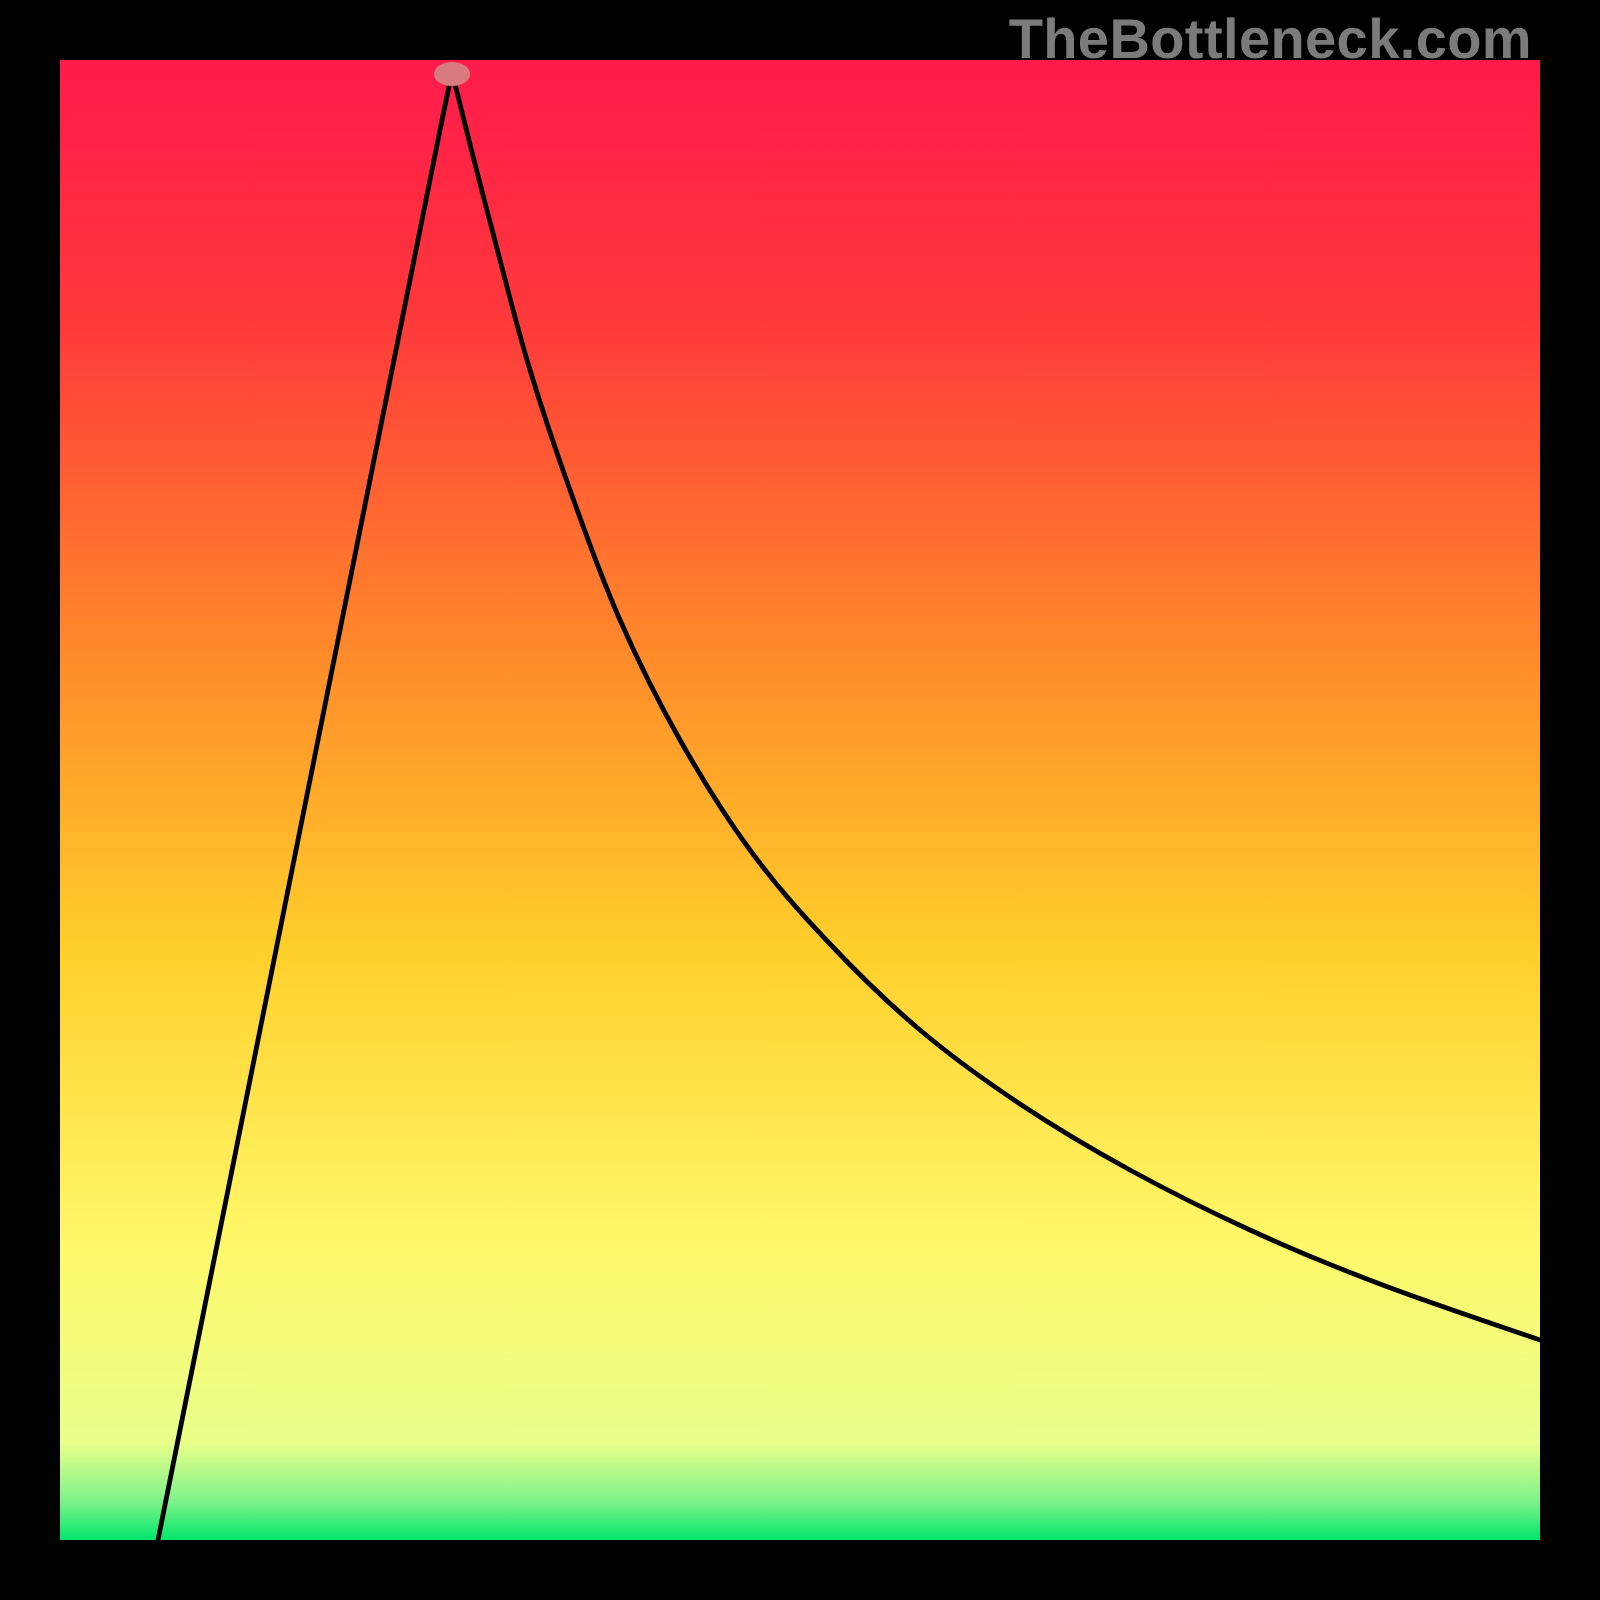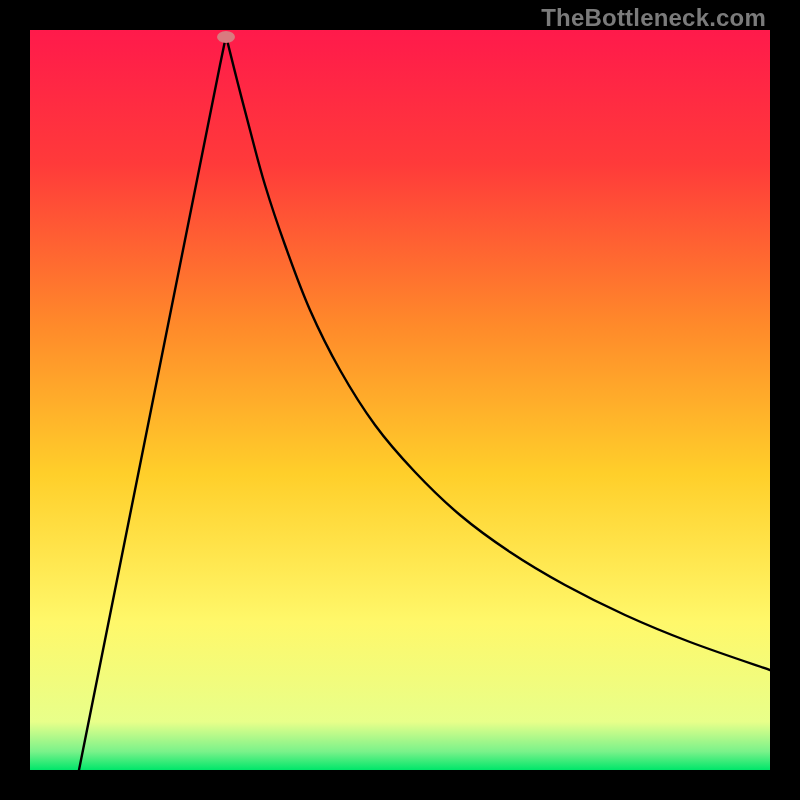--- a/index.html
+++ b/index.html
@@ -16,21 +16,21 @@
     top: 30px;
     width: 740px;
     height: 740px;
     background: #000000;
   }
   .watermark {
     position: absolute;
     top: 4px;
     right: 34px;
     font-family: Arial, Helvetica, sans-serif;
-    font-size: 24px;
+    font-size: 28px;
     font-weight: 600;
     color: #7b7b7b;
     letter-spacing: 0.2px;
     z-index: 10;
   }
 </style>
 </head>
 <body>
 
 <div class="watermark">TheBottleneck.com</div>

